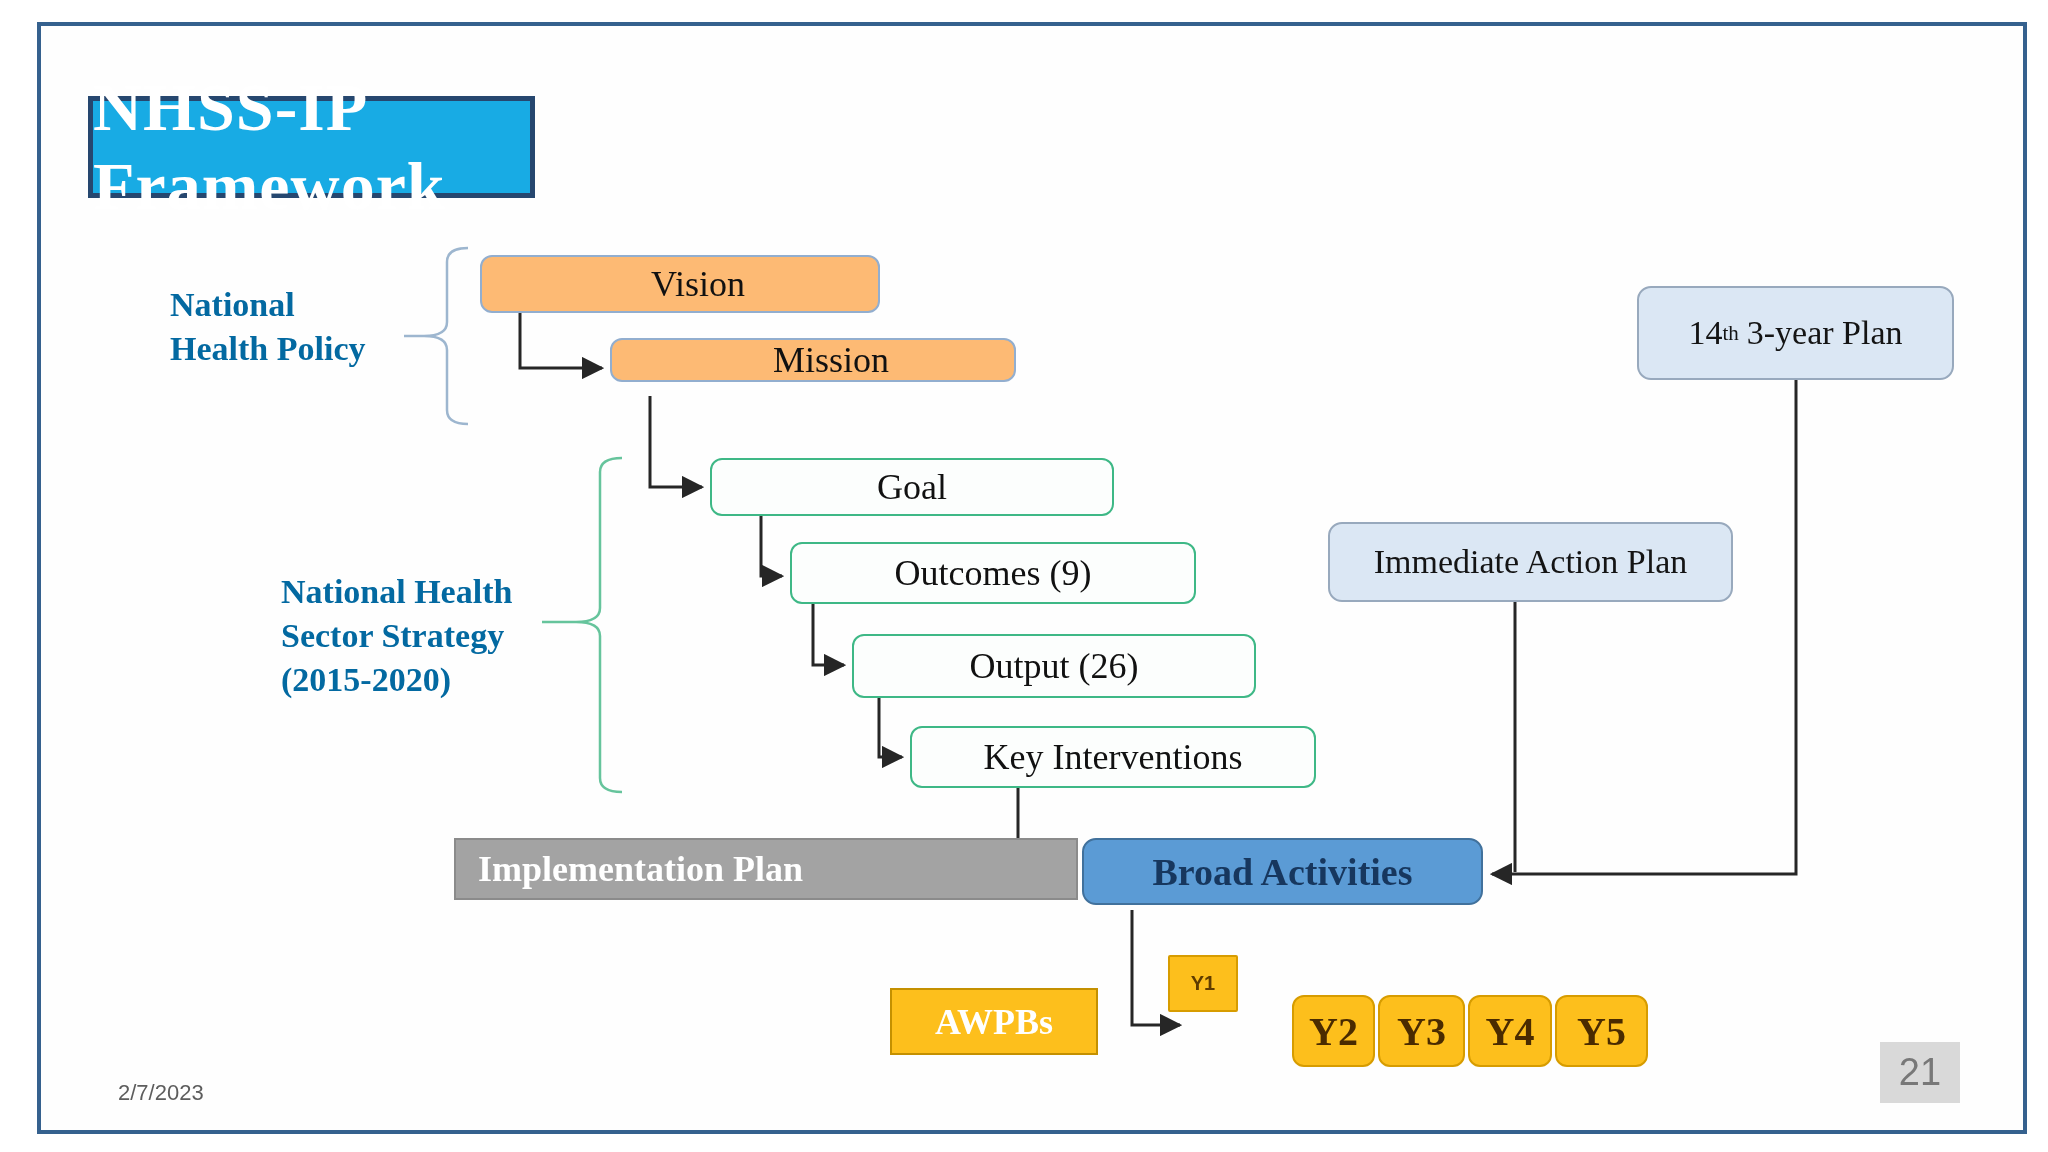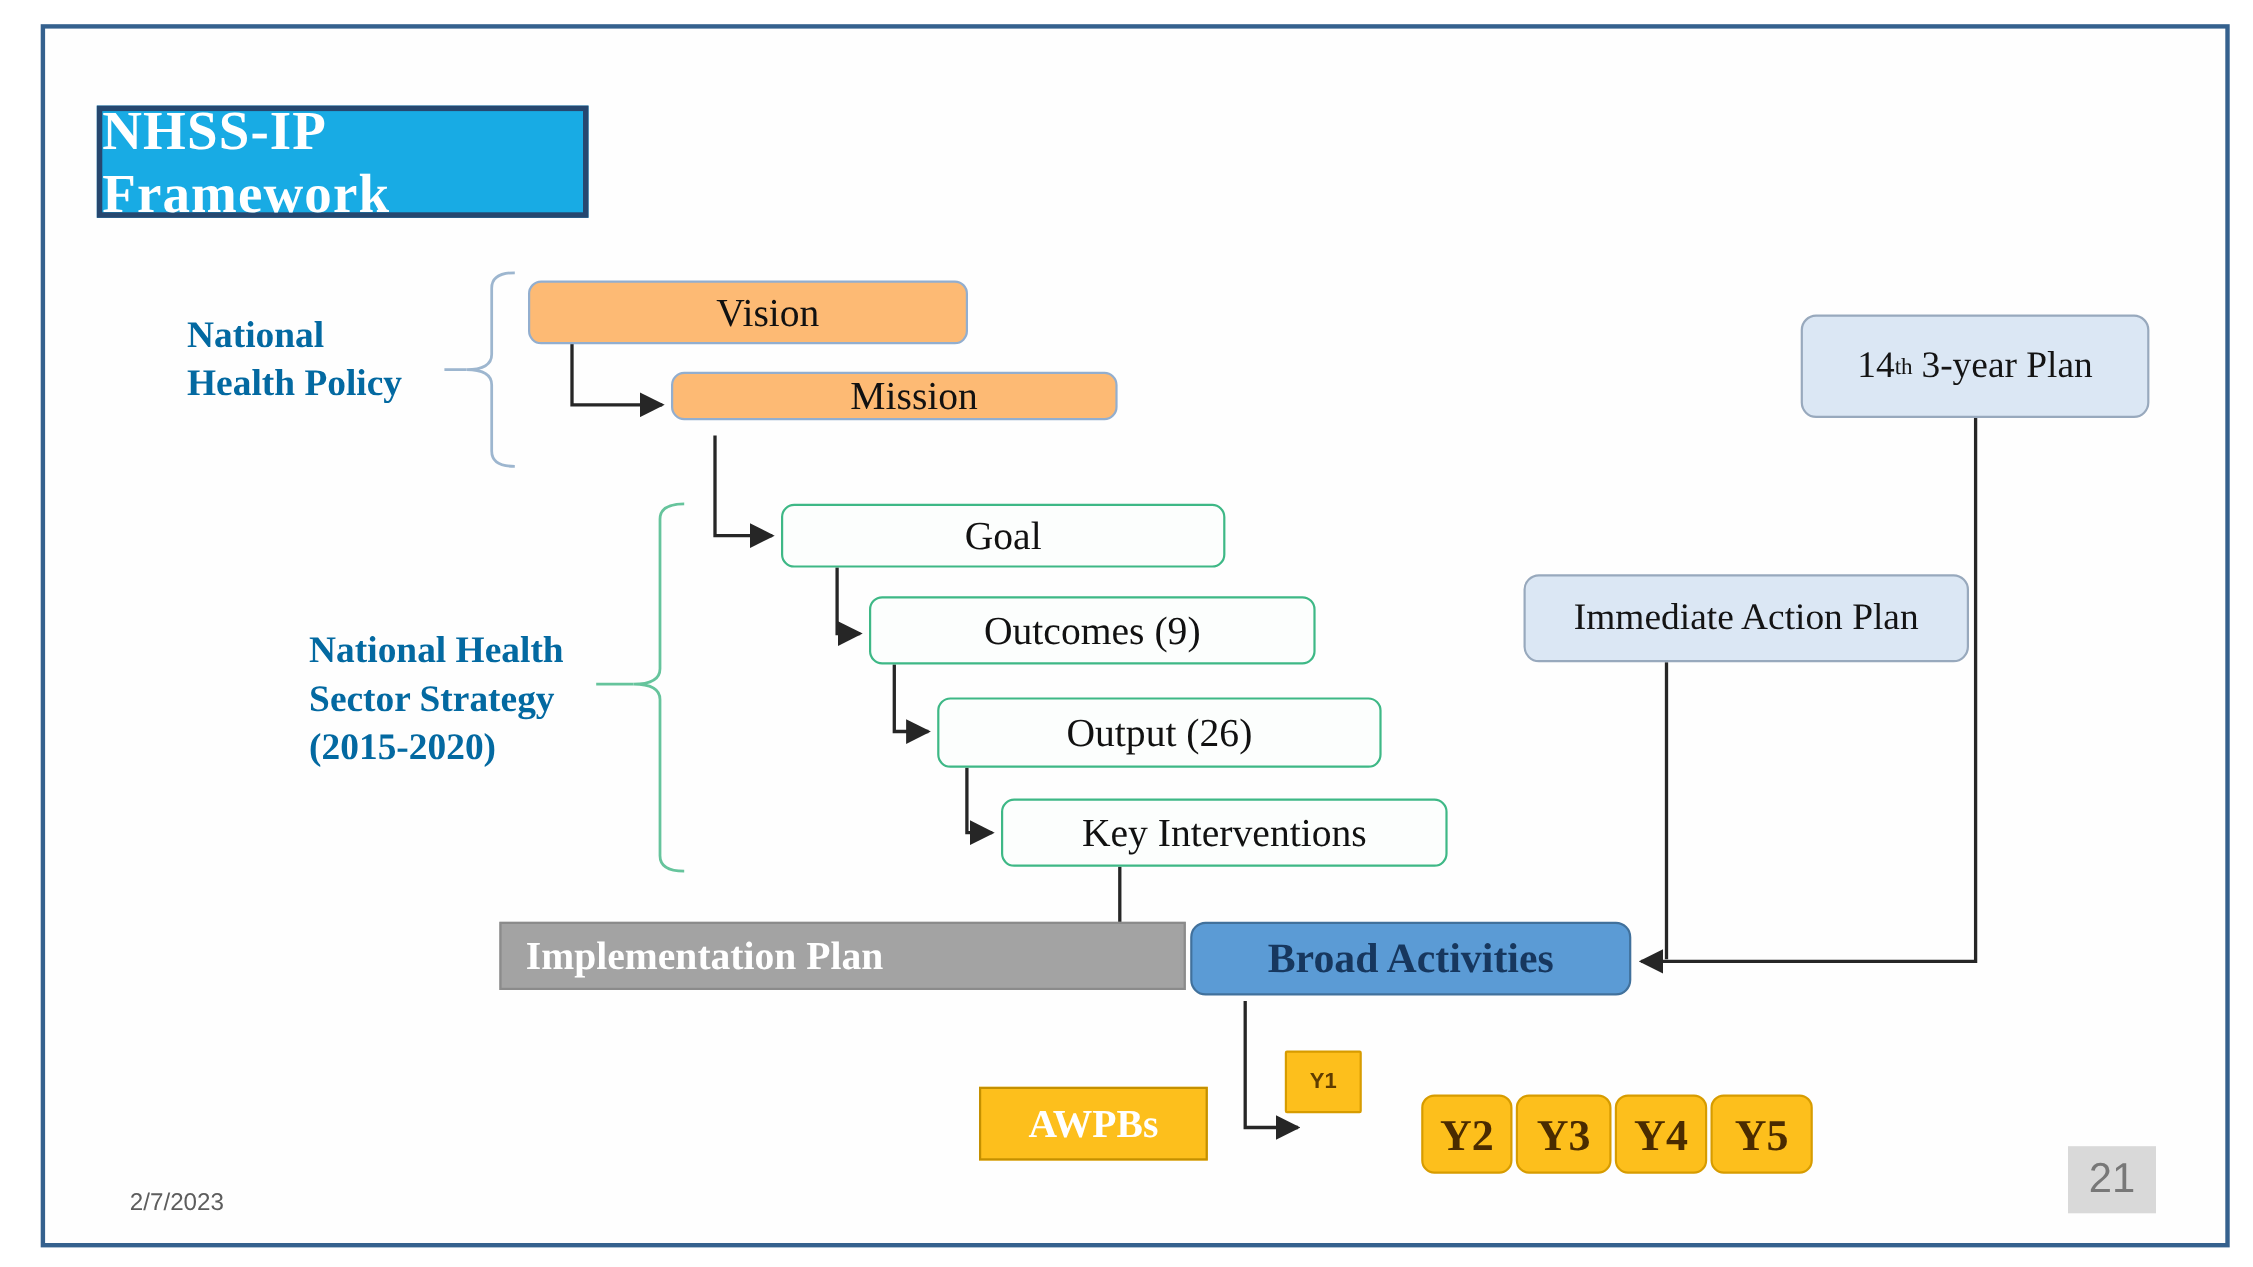--- a/index.html
+++ b/index.html
@@ -3,21 +3,21 @@
 <meta charset="utf-8">
 <style>
   html,body{margin:0;padding:0;background:#ffffff;}
   .canvas{position:relative;width:2048px;height:1152px;background:#ffffff;overflow:hidden;
           font-family:"Liberation Serif", serif;}
   .slide-frame{position:absolute;left:37px;top:22px;width:1982px;height:1104px;
                border:4px solid #35618e;background:#fefefe;}
   .abs{position:absolute;display:flex;align-items:center;justify-content:center;box-sizing:border-box;}
 
   .title-box{left:88px;top:96px;width:447px;height:102px;background:#18abe4;border:5px solid #26476f;
-             color:#ffffff;font-weight:bold;font-size:50px;letter-spacing:1px;}
+             color:#ffffff;font-weight:bold;font-size:68px;letter-spacing:1px;}
 
   .policy-box{background:#fdba74;border:2.5px solid #92aecf;border-radius:12px;
               color:#111111;font-size:36px;padding-left:36px;}
   .strategy-box{background:#fcfefd;border:2.5px solid #3eb886;border-radius:12px;
                 color:#111111;font-size:36px;}
   .plan-box{background:#dbe7f4;border:2px solid #98a9bd;border-radius:14px;
             color:#141414;font-size:34px;}
   .plan-box sup{font-size:21px;vertical-align:super;line-height:0;}
   .plan-rest{margin-left:8px;}
 
@@ -89,21 +89,21 @@
   <div class="abs strategy-box" style="left:710px;top:458px;width:404px;height:58px;">Goal</div>
   <div class="abs strategy-box" style="left:790px;top:542px;width:406px;height:62px;">Outcomes (9)</div>
   <div class="abs strategy-box" style="left:852px;top:634px;width:404px;height:64px;">Output (26)</div>
   <div class="abs strategy-box" style="left:910px;top:726px;width:406px;height:62px;">Key Interventions</div>
 
   <div class="abs plan-box" style="left:1637px;top:286px;width:317px;height:94px;">
     <span>14</span>
       <sup>th</sup>
       <span class="plan-rest">3-year Plan</span>
   </div>
-  <div class="abs plan-box" style="left:1385px;top:522px;width:405px;height:80px;">Immediate Action Plan</div>
+  <div class="abs plan-box" style="left:1328px;top:522px;width:405px;height:80px;">Immediate Action Plan</div>
 
   <div class="abs impl-bar">Implementation Plan</div>
   <div class="abs broad-box">Broad Activities</div>
 
   <div class="abs gold awpbs-box">AWPBs</div>
   <div class="abs gold year1-box">Y1</div>
   <div class="abs gold year-box" style="left:1292px;width:83px;">Y2</div>
   <div class="abs gold year-box" style="left:1378px;width:87px;">Y3</div>
   <div class="abs gold year-box" style="left:1468px;width:84px;">Y4</div>
   <div class="abs gold year-box" style="left:1555px;width:93px;">Y5</div>

